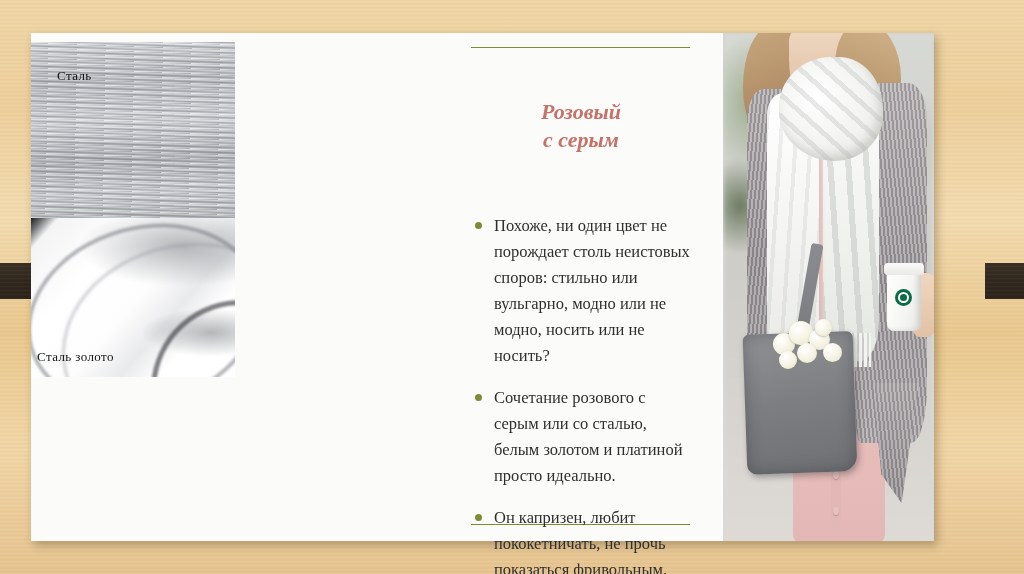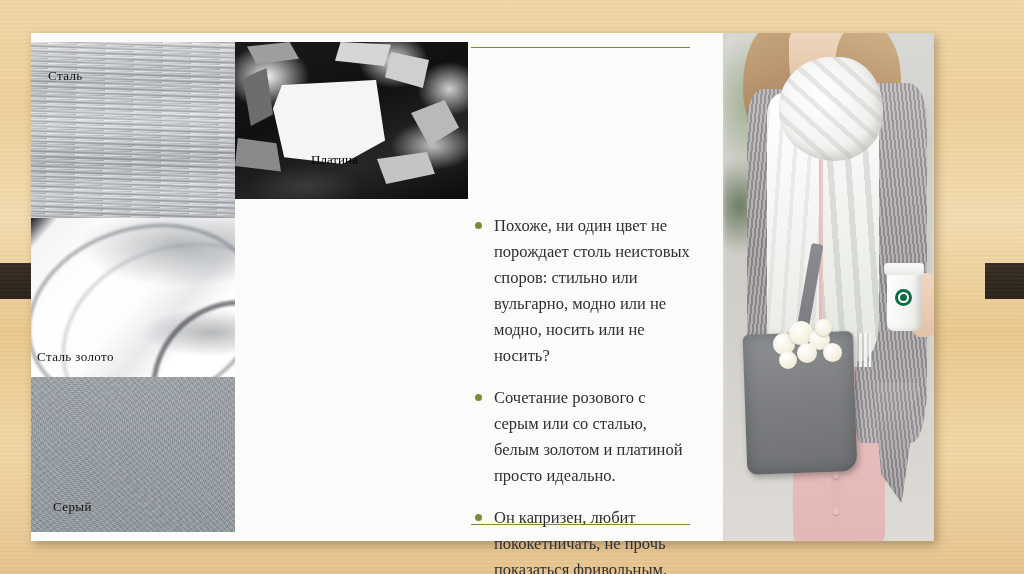--- a/index.html
+++ b/index.html
@@ -81,21 +81,21 @@
     background:
       repeating-linear-gradient(2deg,
         rgba(255,255,255,0.55) 0px, rgba(255,255,255,0.00) 1px,
         rgba(90,90,95,0.30) 2px,  rgba(255,255,255,0.00) 3px,
         rgba(255,255,255,0.35) 4px, rgba(120,120,126,0.20) 5px),
       repeating-linear-gradient(0.6deg,
         rgba(255,255,255,0.30) 0px, rgba(0,0,0,0.00) 2px,
         rgba(40,40,45,0.10) 4px, rgba(0,0,0,0.00) 7px),
       linear-gradient(178deg,#d3d5d8 0%,#b8bbc0 22%,#cfd2d6 45%,#aeb1b6 66%,#c8cbd0 84%,#b4b7bc 100%);
   }
-  #label-steel { left: 17px; top: 26px; }
+  #label-steel { left: 26px; top: 26px; }
 
   
   #img-whitegold { top: 185px; height: 159px;
     background:
       radial-gradient(ellipse 120% 60% at 74% 18%, rgba(120,125,130,0.55) 0%, rgba(255,255,255,0) 42%),
       radial-gradient(ellipse 90% 40% at 88% 72%, rgba(90,95,100,0.45) 0%, rgba(255,255,255,0) 38%),
       linear-gradient(131deg,
         #1e1e20 0%, #6d6f72 3.5%, #f4f4f4 8%,
         #ffffff 30%, #fdfdfd 52%,
         #e9eaec 66%, #ffffff 78%, #ffffff 100%);
@@ -366,40 +366,30 @@
       <span class="strip-label" id="label-steel">Сталь</span>
     </div>
 
     <div class="strip-img" id="img-whitegold">
       <div id="wg-arc1"></div>
       <div id="wg-arc2"></div>
       <div id="wg-arc3"></div>
       <span class="strip-label" id="label-whitegold">Сталь золото</span>
     </div>
 
-    <div class="strip-img" id="img-gray">
-      <span class="strip-label" id="label-gray">Серый</span>
-    </div>
-
-    <div id="img-platinum">
-      <div class="crystal" id="cry-e"></div>
-      <div class="crystal" id="cry-d"></div>
-      <div class="crystal" id="cry-b"></div>
-      <div class="crystal" id="cry-a"></div>
-      <div class="crystal" id="cry-c"></div>
-      <div class="crystal" id="cry-f"></div>
-      <div class="crystal" id="cry-g"></div>
-      <div class="crystal" id="cry-main"></div>
-      <span id="label-platinum">Платина</span>
-    </div>
+
 
     <div id="text-col">
       <div class="rule" id="rule-top"></div>
       <div class="rule" id="rule-bottom"></div>
 
+      <div id="title">
+        <div>Розовый</div>
+        <div>с серым</div>
+      </div>
 
       <div id="bullets">
         <div class="bullet">
           <span class="dot"></span>
           <span>Похоже, ни один цвет не порождает столь неистовых споров: стильно или вульгарно, модно или не модно, носить или не носить?</span>
         </div>
         <div class="bullet">
           <span class="dot"></span>
           <span>Сочетание розового с серым или со сталью, белым золотом и платиной просто идеально.</span>
         </div>

